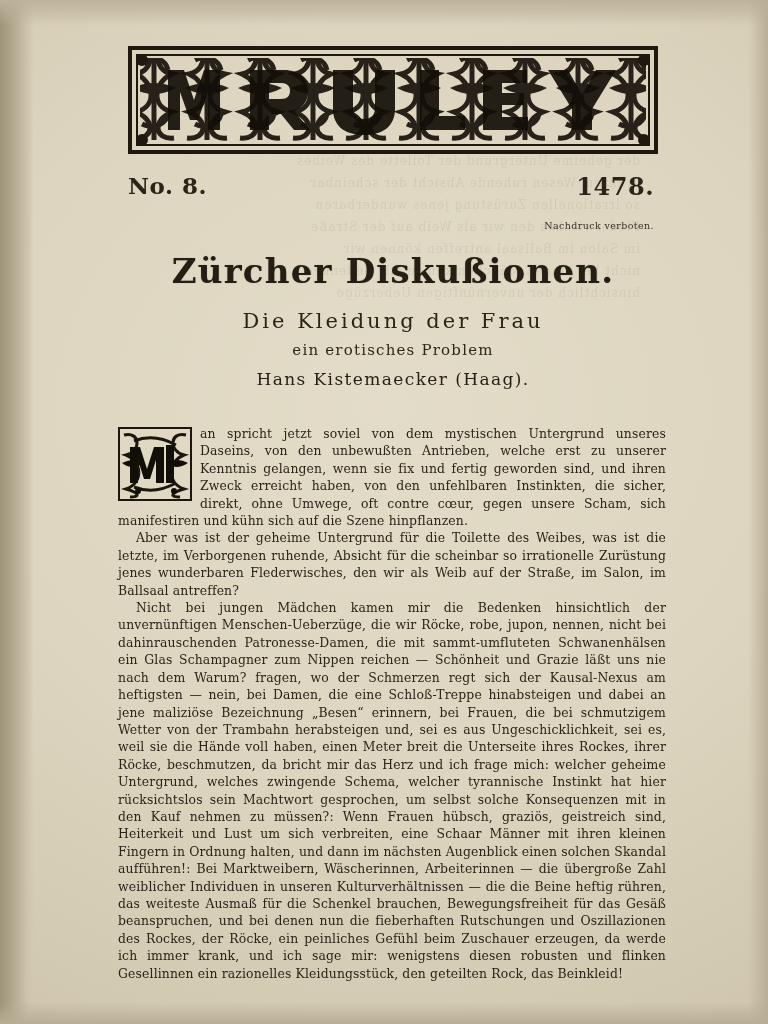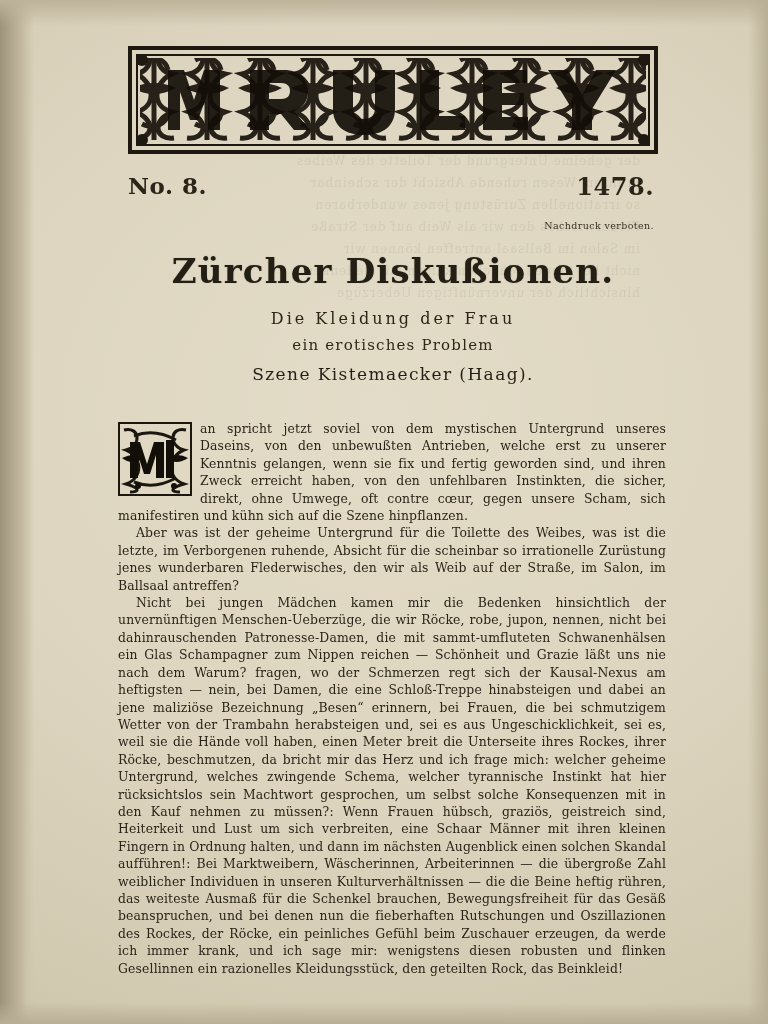--- a/index.html
+++ b/index.html
@@ -110,21 +110,21 @@
     font-size: 34px;
     font-weight: bold;
     color: #241f15;
     margin-top: 20px;
     letter-spacing: 1.2px;
     font-family: "DejaVu Serif", serif;
     text-shadow: 0 0 1px rgba(40,34,22,0.35);
   }
   .sub-title {
     text-align: center;
-    font-size: 16px;
+    font-size: 21px;
     color: #2b2519;
     margin-top: 18px;
     letter-spacing: 3px;
     font-family: "DejaVu Serif", serif;
   }
   .sub-sub-title {
     text-align: center;
     font-size: 15px;
     color: #2e2819;
     margin-top: 8px;
@@ -235,21 +235,21 @@
 
     <div class="issue-row">
       <div class="issue-no">No. 8.</div>
       <div class="issue-year">1478.</div>
     </div>
     <div class="reprint">Nachdruck verboten.</div>
 
     <div class="main-title">Zürcher Diskußionen.</div>
     <div class="sub-title">Die Kleidung der Frau</div>
     <div class="sub-sub-title">ein erotisches Problem</div>
-    <div class="author">Szene Kistemaecker (Haag).</div>
+    <div class="author">Hans Kistemaecker (Haag).</div>
 
     <div class="body-text">
 
       <div class="dropcap">
         <svg width="74" height="74" viewBox="0 0 74 74" aria-hidden="true">
           <rect x="1" y="1" width="72" height="72" fill="none" stroke="#1b170f" stroke-width="2"></rect>
           <g fill="none" stroke="#1b170f" stroke-width="3">
             <path d="M6 8 C 22 4, 24 24, 8 28 C 24 34, 26 56, 8 62 C 22 66, 22 70, 12 70"></path>
             <path d="M68 8 C 52 4, 50 24, 66 28 C 50 34, 48 56, 66 62 C 52 66, 52 70, 62 70"></path>
             <path d="M16 14 q 20 -8 42 4"></path>

